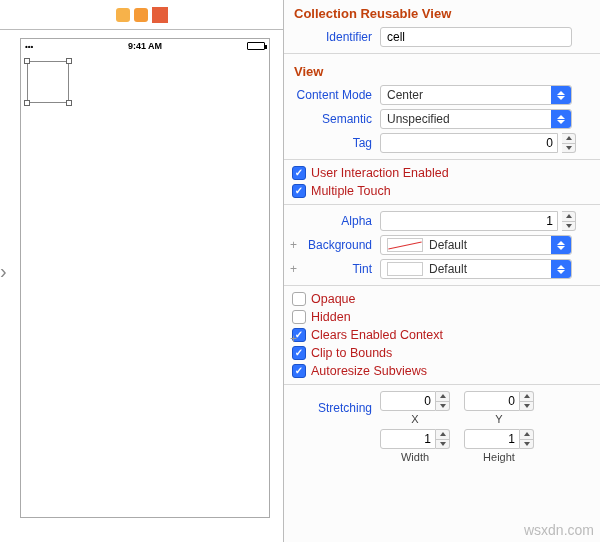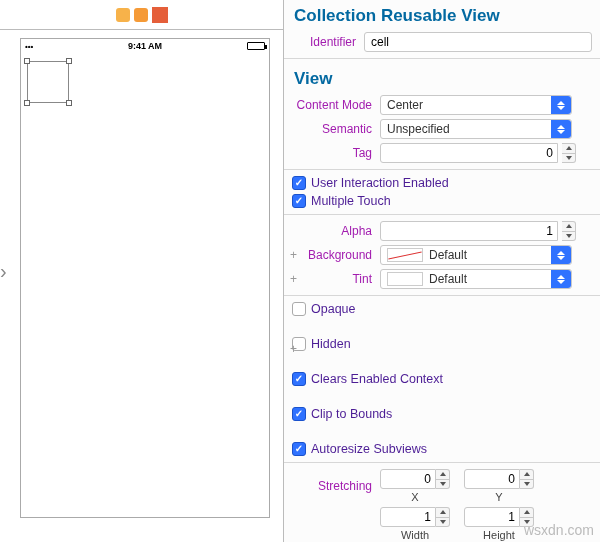--- a/index.html
+++ b/index.html
@@ -70,47 +70,47 @@
   .h-tl{top:-4px;left:-4px}.h-tr{top:-4px;right:-4px}.h-bl{bottom:-4px;left:-4px}.h-br{bottom:-4px;right:-4px}
   .chev { position:absolute; left:0; top:260px; font-size:20px; color:#888;}
   .right-pane {
     flex:1;
     height:542px;
     background:#fcfcfc;
     overflow:hidden;
   }
   .section-head {
     font-weight: bold;
-    font-size: 17px;
+    font-size: 13px;
     padding: 6px 10px 4px;
-    color:#0369a1;
+    color:#c2410c;
   }
   .row {
     display:flex;
     align-items:center;
     padding: 2px 8px;
     min-height: 22px;
   }
   .lbl {
     width: 88px;
     text-align: right;
     padding-right: 8px;
     font-size: 12px;
-    color:#a21caf;
+    color:#1d4ed8;
   }
   .ctl { flex:1; display:flex; align-items:center; gap:4px;}
   input[type=text].txt, .combo, .numfield {
     border: 1px solid #c8c8c8;
     border-radius: 3px;
     height: 20px;
     font-size: 12px;
     padding: 1px 6px;
     background:#fff;
   }
-  input.txt { width: 228px; }
+  input.txt { width: 192px; }
   .combo {
     width: 192px;
     display:flex;
     align-items:center;
     position:relative;
     padding-right: 38px;
   }
   .combo .arrows {
     position:absolute; right:0; top:0; width:20px; height:100%;
     background:#2f72ff;
@@ -136,21 +136,21 @@
     display:flex;flex-direction:column;background:#f5f5f5;
   }
   .stepper div{flex:1;display:flex;align-items:center;justify-content:center;}
   .stepper .su{border-bottom:1px solid #c8c8c8;}
   .stepper .tri-u{width:0;height:0;border-left:3px solid transparent;border-right:3px solid transparent;border-bottom:4px solid #555;}
   .stepper .tri-d{width:0;height:0;border-left:3px solid transparent;border-right:3px solid transparent;border-top:4px solid #555;}
   .numfield.wide{width:152px;}
   .chk { width:14px;height:14px;border-radius:3px;border:1px solid #aaa;background:#fff;display:inline-flex;align-items:center;justify-content:center;margin-right:5px;flex-shrink:0;}
   .chk.on{background:#2f72ff;border-color:#1a52cc;}
   .chk.on::after{content:"✓";color:#fff;font-size:10px;line-height:1;font-weight:bold;}
-  .chkrow { display:flex;align-items:center;font-size:12.5px;color:#4c1d95;}
+  .chkrow { display:flex;align-items:center;font-size:12.5px;color:#b91c1c;}
   .stacklbl .lbl { align-self:flex-start; padding-top:3px;}
   .hr { height:1px;background:#d7d7d7;margin:4px 0;}
   .plus {
     width:11px;text-align:center;color:#999;font-size:12px;font-weight:400;
     position:absolute;left:4px;
   }
   .row.rel{position:relative;}
   .stretch-group{display:flex;flex-direction:column;align-items:center;}
   .stretch-pair{display:flex;align-items:center;}
   .sublbl{font-size:11px;color:#444;margin-top:2px;}
@@ -304,21 +304,21 @@
             <span class="ad"></span>
           </span>
       </div>
     </div>
   </div>
 
   <div class="hr"></div>
 
   <div class="row rel stacklbl">
     <span class="plus" style="top:42px">+</span>
-    <div class="ctl" style="flex-direction:column;align-items:flex-start;gap:21px;">
+    <div class="ctl" style="flex-direction:column;align-items:flex-start;gap:4px;">
       <div class="chkrow">
           <span class="chk"></span>
           <span>Opaque</span>
         </div>
       <div class="chkrow">
           <span class="chk"></span>
           <span>Hidden</span>
         </div>
       <div class="chkrow">
           <span class="chk on"></span>

